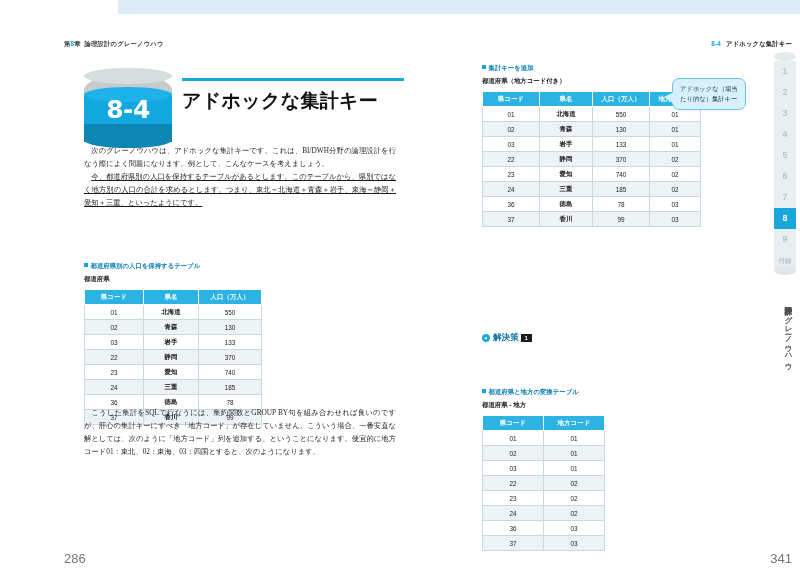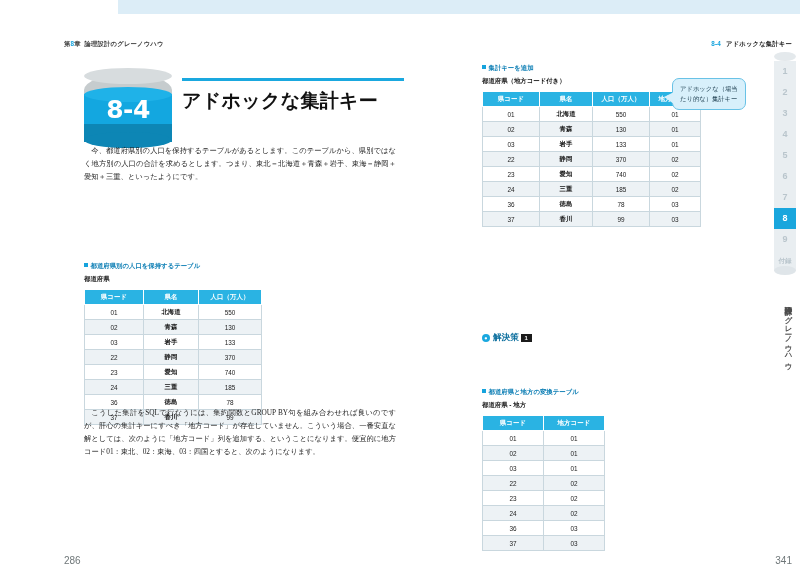--- a/index.html
+++ b/index.html
@@ -38,21 +38,21 @@
   .cyl .band-low-ell{position:absolute;left:0;top:64px;width:88px;height:16px;border-radius:50%;background:#0d86b5;}
   .cyl .cyl-num{position:absolute;left:0;top:27px;width:88px;text-align:center;
     font-family:"DejaVu Sans","Liberation Sans",sans-serif;font-size:25px;font-weight:bold;color:#ffffff;letter-spacing:-.5px;line-height:30px;}
   .sec-rule{position:absolute;left:98px;top:10px;width:222px;height:3px;background:#1aa8df;}
   .sec-name{position:absolute;left:98px;top:20px;width:240px;
     font-family:"Liberation Sans","DejaVu Sans",sans-serif;font-size:19px;font-weight:bold;color:#111;letter-spacing:.3px;white-space:nowrap;}
 
   
   .body-col{position:absolute;font-size:7.3px;line-height:13.1px;color:#1c1c1c;text-align:justify;}
   .body-col p{margin:0 0 0 0;text-indent:7.3px;}
-  .body-col p + p{margin-top:0;}
+  .body-col p + p{margin-top:0;text-decoration:underline;}
 
   
   .fig-cap{font-family:"Liberation Sans","DejaVu Sans",sans-serif;font-size:6.4px;font-weight:bold;color:#0e7fb5;white-space:nowrap;}
   .fig-cap .sq{display:inline-block;width:4px;height:4px;background:#15a3dd;margin-right:2.5px;vertical-align:1px;}
   .tbl-name{font-family:"Liberation Sans","DejaVu Sans",sans-serif;font-size:6.4px;font-weight:bold;color:#1a1a1a;margin-top:4px;white-space:nowrap;}
 
   
   table.bk{border-collapse:collapse;font-family:"Liberation Sans","DejaVu Sans",sans-serif;font-size:6.4px;table-layout:fixed;}
   table.bk th{background:#2ab3e3;color:#fff;font-weight:bold;text-align:center;height:12px;border:.6px solid #ffffff;letter-spacing:.1px;}
   table.bk td{text-align:center;height:12px;border:.6px solid #c9d7de;color:#222;font-weight:normal;}
@@ -82,21 +82,21 @@
   .tab-item{width:22px;height:21px;line-height:21px;text-align:center;
     font-family:"Liberation Sans","DejaVu Sans",sans-serif;font-size:9px;font-weight:bold;color:#b9c5cc;}
   .tab-item.active{background:#19a6dd;color:#ffffff;}
   .tab-item.appendix{font-size:6.5px;}
   .tabstrip .cap-b{width:22px;height:9px;border-radius:50%;background:#dfe5e9;margin-top:-5px;}
   .vert-label{position:absolute;right:7px;top:300px;width:14px;
     font-family:"Liberation Sans","DejaVu Sans",sans-serif;font-size:7.4px;font-weight:bold;color:#4c4c4c;
     writing-mode:vertical-rl;text-orientation:upright;letter-spacing:.6px;white-space:nowrap;}
 
   
-  .folio{position:absolute;bottom:18px;font-family:"Liberation Sans","DejaVu Sans",sans-serif;font-size:10px;color:#6f7779;}
+  .folio{position:absolute;bottom:18px;font-family:"Liberation Sans","DejaVu Sans",sans-serif;font-size:13px;color:#6f7779;}
   .folio-left{left:30px;}
   .folio-right{right:42px;}
 </style>
 </head>
 <body>
 
 <div class="spread">
 
   <div class="top-band"></div>
 
@@ -114,20 +114,21 @@
         <div class="band-low-ell"></div>
         <div class="band-mid"></div>
         <div class="band-mid-ell"></div>
         <div class="cyl-num">8-4</div>
       </div>
       <div class="sec-rule"></div>
       <div class="sec-name">アドホックな集計キー</div>
     </div>
 
     <div class="body-col" style="left:50px;top:128px;width:312px;">
+      <p>次のグレーノウハウは、アドホックな集計キーです。これは、BI/DWH分野の論理設計を行なう際によく問題になります。例として、こんなケースを考えましょう。</p>
       <p>今、都道府県別の人口を保持するテーブルがあるとします。このテーブルから、県別ではなく地方別の人口の合計を求めるとします。つまり、東北＝北海道＋青森＋岩手、東海＝静岡＋愛知＋三重、といったようにです。</p>
     </div>
 
     <div style="position:absolute;left:50px;top:246px;">
       <div class="fig-cap"><span class="sq"></span><span>都道府県別の人口を保持するテーブル</span></div>
       <div class="tbl-name">都道府県</div>
     </div>
 
     <table class="bk" id="tbl-left" style="position:absolute;left:50px;top:273px;width:168px;">
         <thead>

